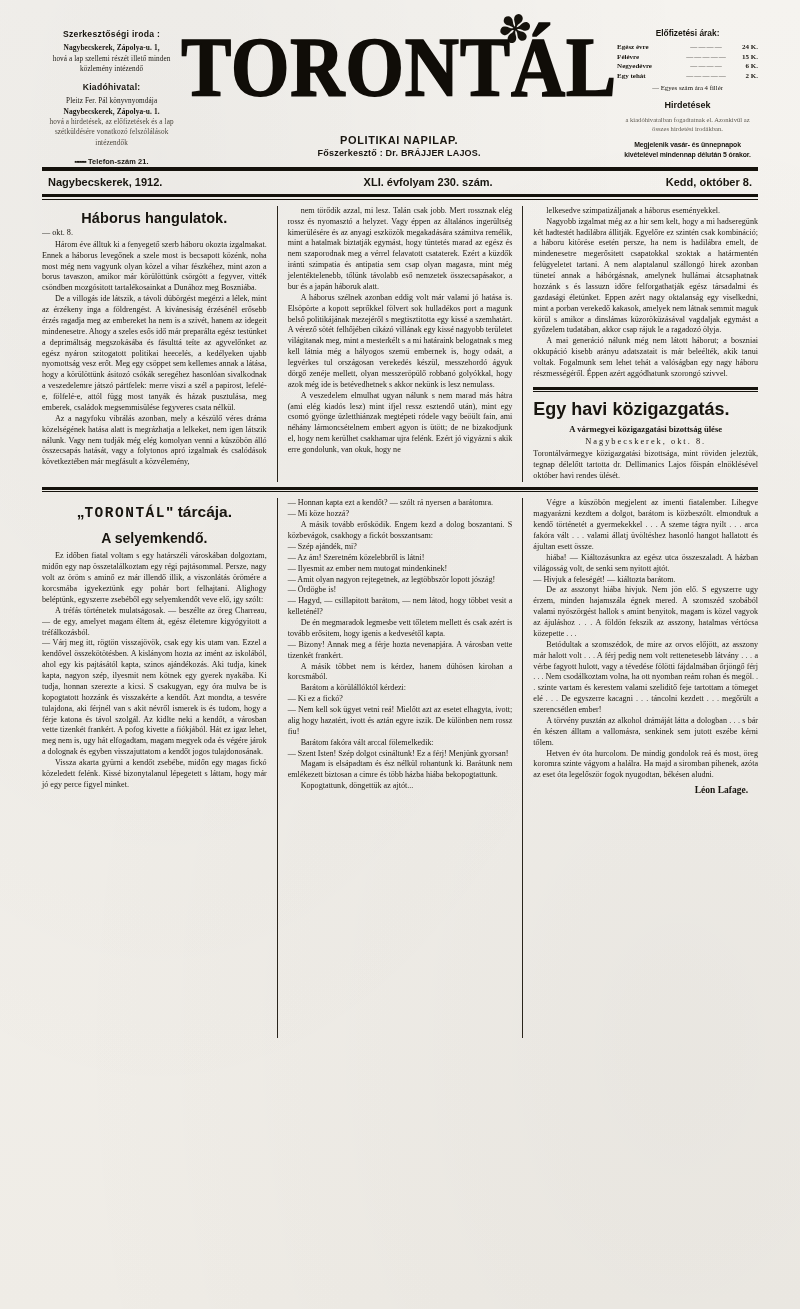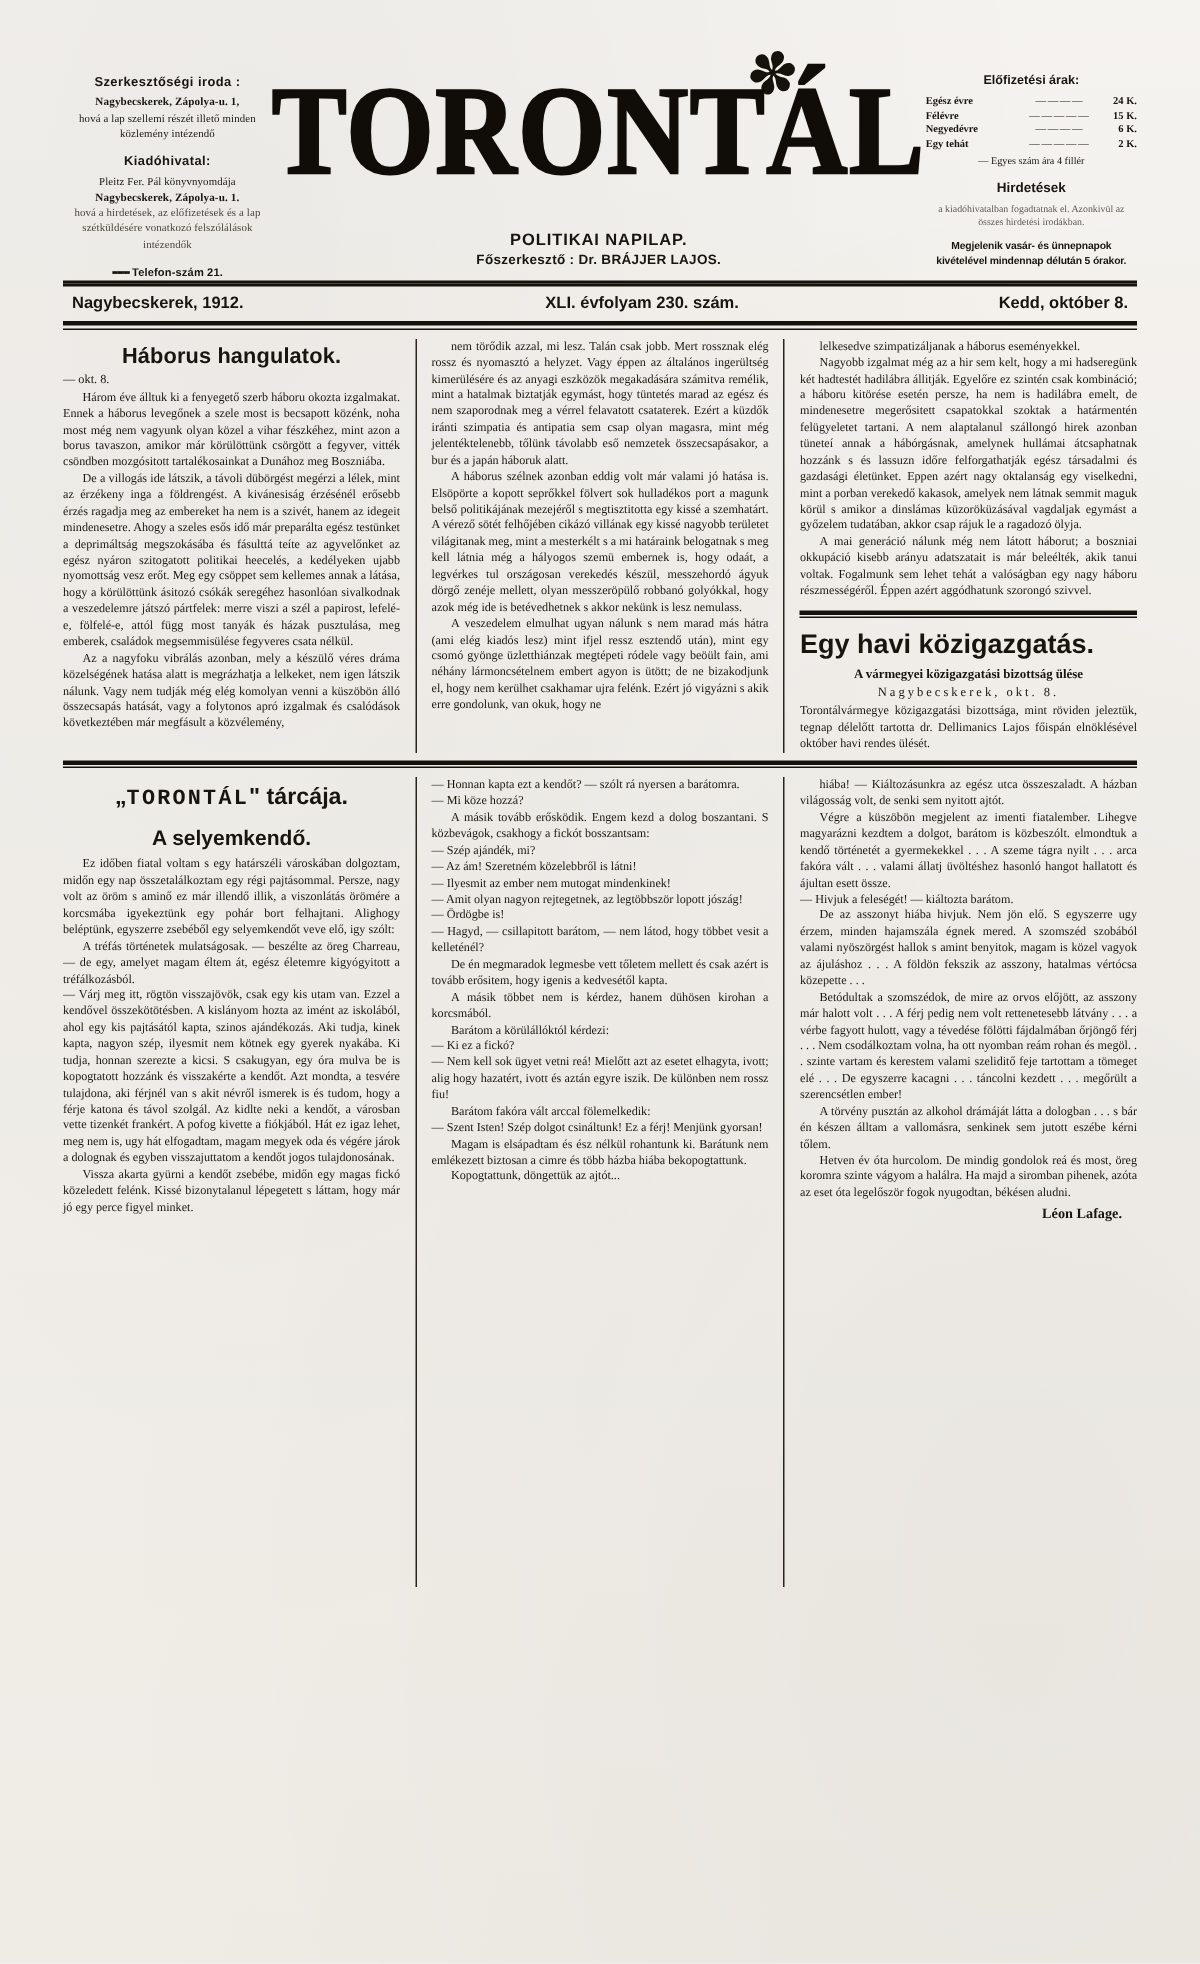--- a/index.html
+++ b/index.html
@@ -16,21 +16,21 @@
     position:absolute;inset:0;
     background:
       radial-gradient(ellipse at 20% 12%, rgba(0,0,0,0.035), transparent 60%),
       radial-gradient(ellipse at 85% 80%, rgba(0,0,0,0.03), transparent 65%),
       linear-gradient(#f5f3ef,#efece6);
     padding:0;
   }
   .inner{position:absolute;left:42px;top:0;width:716px;}
 
   
-  .masthead{display:flex;align-items:flex-start;padding-top:48px;}
+  .masthead{display:flex;align-items:flex-start;padding-top:28px;}
   .mh-left{width:168px;text-align:center;font-size:7.2px;line-height:1.42;letter-spacing:.1px;}
   .mh-left .h{font-family:"Liberation Sans",sans-serif;font-weight:bold;font-size:8.6px;letter-spacing:.3px;margin-bottom:3px;}
   .mh-left .b{font-weight:bold;font-size:7.4px;}
   .mh-left p{margin:0 0 7px 0;}
   .mh-left .tel{font-family:"Liberation Sans",sans-serif;font-weight:bold;font-size:7.4px;margin-top:9px;}
   .mh-left .tel .dots{letter-spacing:-1px;}
 
   .mh-center{flex:1;text-align:center;position:relative;}
   .logo{
     font-family:"Liberation Serif",serif;
@@ -239,35 +239,36 @@
             <p class="dlg">— Honnan kapta ezt a kendőt? — szólt rá nyersen a barátomra.</p>
             <p class="dlg">— Mi köze hozzá?</p>
             <p>A másik tovább erősködik. Engem kezd a dolog boszantani. S közbevágok, csakhogy a fickót bosszantsam:</p>
             <p class="dlg">— Szép ajándék, mi?</p>
             <p class="dlg">— Az ám! Szeretném közelebbről is látni!</p>
             <p class="dlg">— Ilyesmit az ember nem mutogat mindenkinek!</p>
             <p class="dlg">— Amit olyan nagyon rejtegetnek, az legtöbbször lopott jószág!</p>
             <p class="dlg">— Ördögbe is!</p>
             <p class="dlg">— Hagyd, — csillapitott barátom, — nem látod, hogy többet vesit a kelleténél?</p>
             <p>De én megmaradok legmesbe vett tőletem mellett és csak azért is tovább erősitem, hogy igenis a kedvesétől kapta.</p>
+            <p class="dlg">— Bizony! Annak meg a férje hozta nevenapjára. A városban vette tizenkét frankért.</p>
             <p>A másik többet nem is kérdez, hanem dühösen kirohan a korcsmából.</p>
             <p>Barátom a körülállóktól kérdezi:</p>
             <p class="dlg">— Ki ez a fickó?</p>
             <p class="dlg">— Nem kell sok ügyet vetni reá! Mielőtt azt az esetet elhagyta, ivott; alig hogy hazatért, ivott és aztán egyre iszik. De különben nem rossz fiu!</p>
             <p>Barátom fakóra vált arccal fölemelkedik:</p>
             <p class="dlg">— Szent Isten! Szép dolgot csináltunk! Ez a férj! Menjünk gyorsan!</p>
             <p>Magam is elsápadtam és ész nélkül rohantunk ki. Barátunk nem emlékezett biztosan a cimre és több házba hiába bekopogtattunk.</p>
             <p>Kopogtattunk, döngettük az ajtót...</p>
           </div>
     </div>
 
     <div class="col">
       <div class="body-txt">
+            <p>Végre a küszöbön megjelent az imenti fiatalember. Lihegve magyarázni kezdtem a dolgot, barátom is közbeszólt. elmondtuk a kendő történetét a gyermekekkel . . . A szeme tágra nyilt . . . arca fakóra vált . . . valami állatj üvöltéshez hasonló hangot hallatott és ájultan esett össze.</p>
             <p>hiába! — Kiáltozásunkra az egész utca összeszaladt. A házban világosság volt, de senki sem nyitott ajtót.</p>
-            <p>Végre a küszöbön megjelent az imenti fiatalember. Lihegve magyarázni kezdtem a dolgot, barátom is közbeszólt. elmondtuk a kendő történetét a gyermekekkel . . . A szeme tágra nyilt . . . arca fakóra vált . . . valami állatj üvöltéshez hasonló hangot hallatott és ájultan esett össze.</p>
             <p class="dlg">— Hivjuk a feleségét! — kiáltozta barátom.</p>
             <p>De az asszonyt hiába hivjuk. Nem jön elő. S egyszerre ugy érzem, minden hajamszála égnek mered. A szomszéd szobából valami nyöszörgést hallok s amint benyitok, magam is közel vagyok az ájuláshoz . . . A földön fekszik az asszony, hatalmas vértócsa közepette . . .</p>
             <p>Betódultak a szomszédok, de mire az orvos előjött, az asszony már halott volt . . . A férj pedig nem volt rettenetesebb látvány . . . a vérbe fagyott hulott, vagy a tévedése fölötti fájdalmában őrjöngő férj . . . Nem csodálkoztam volna, ha ott nyomban reám rohan és megöl. . . szinte vartam és kerestem valami szeliditő feje tartottam a tömeget elé . . . De egyszerre kacagni . . . táncolni kezdett . . . megőrült a szerencsétlen ember!</p>
             <p>A törvény pusztán az alkohol drámáját látta a dologban . . . s bár én készen álltam a vallomásra, senkinek sem jutott eszébe kérni tőlem.</p>
             <p>Hetven év óta hurcolom. De mindig gondolok reá és most, öreg koromra szinte vágyom a halálra. Ha majd a siromban pihenek, azóta az eset óta legelőször fogok nyugodtan, békésen aludni.</p>
           </div>
       <div class="sig">Léon Lafage.</div>
     </div>
   </div>
 

